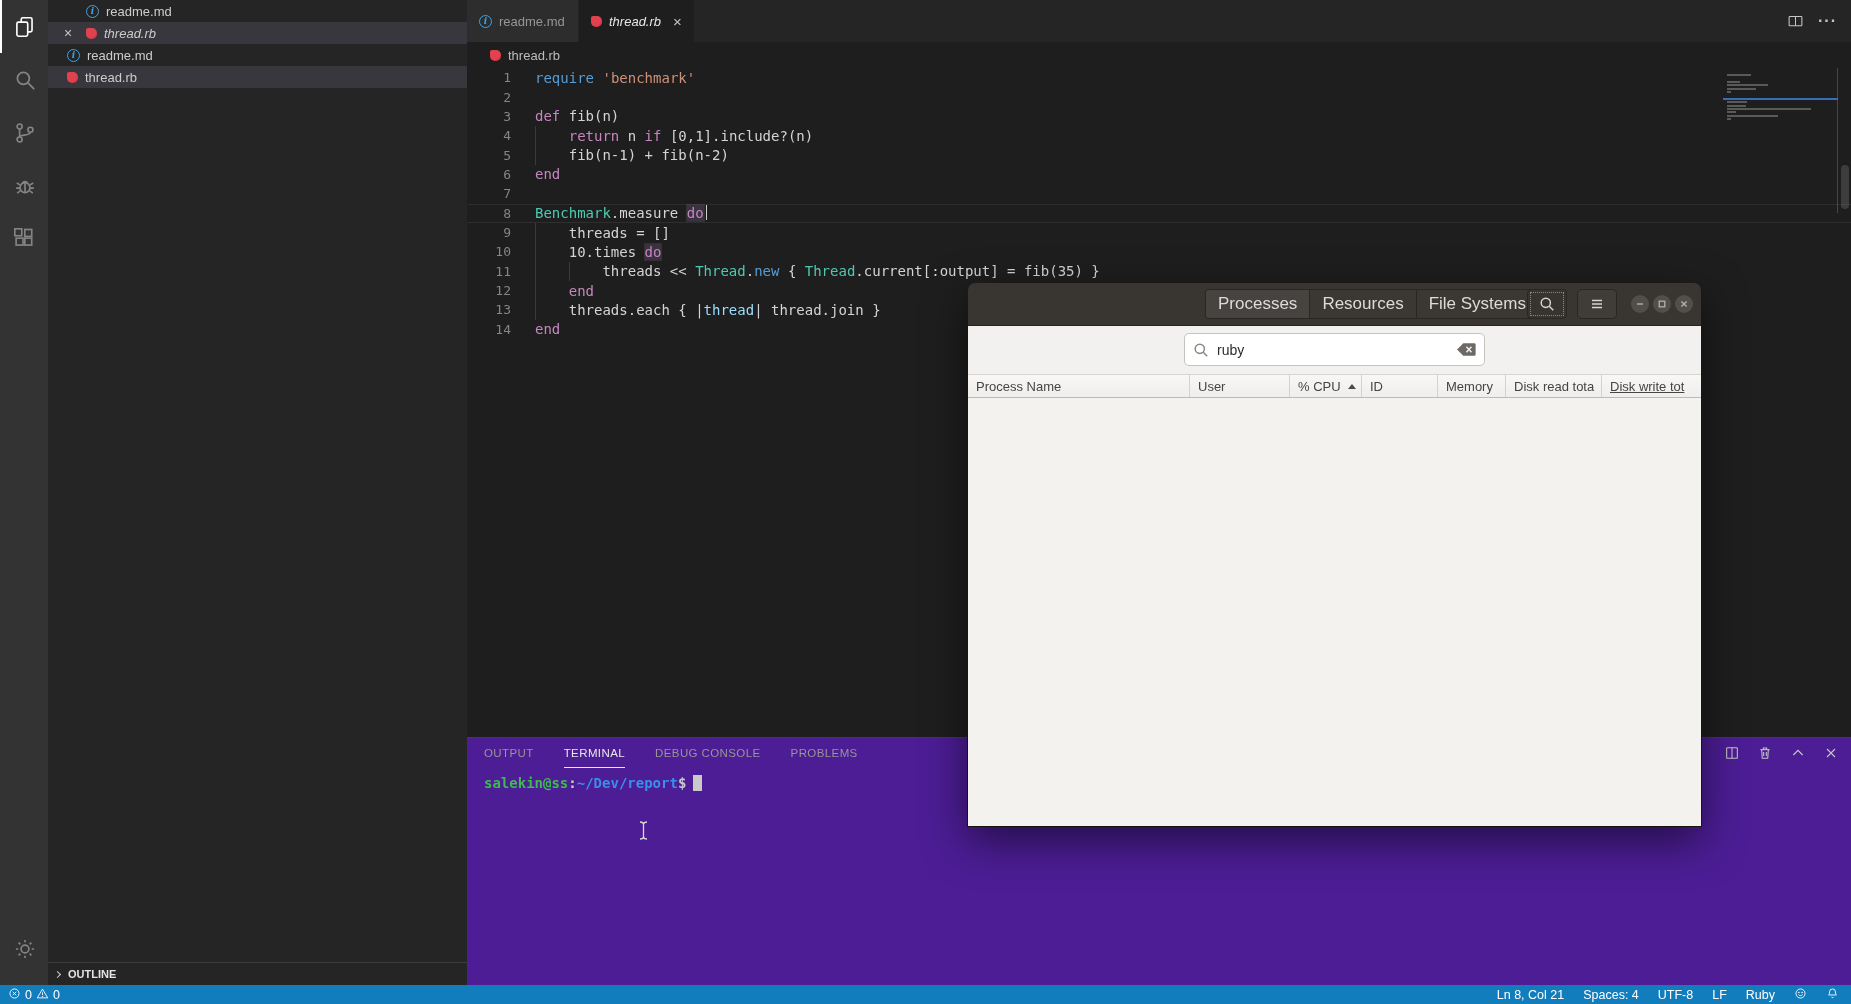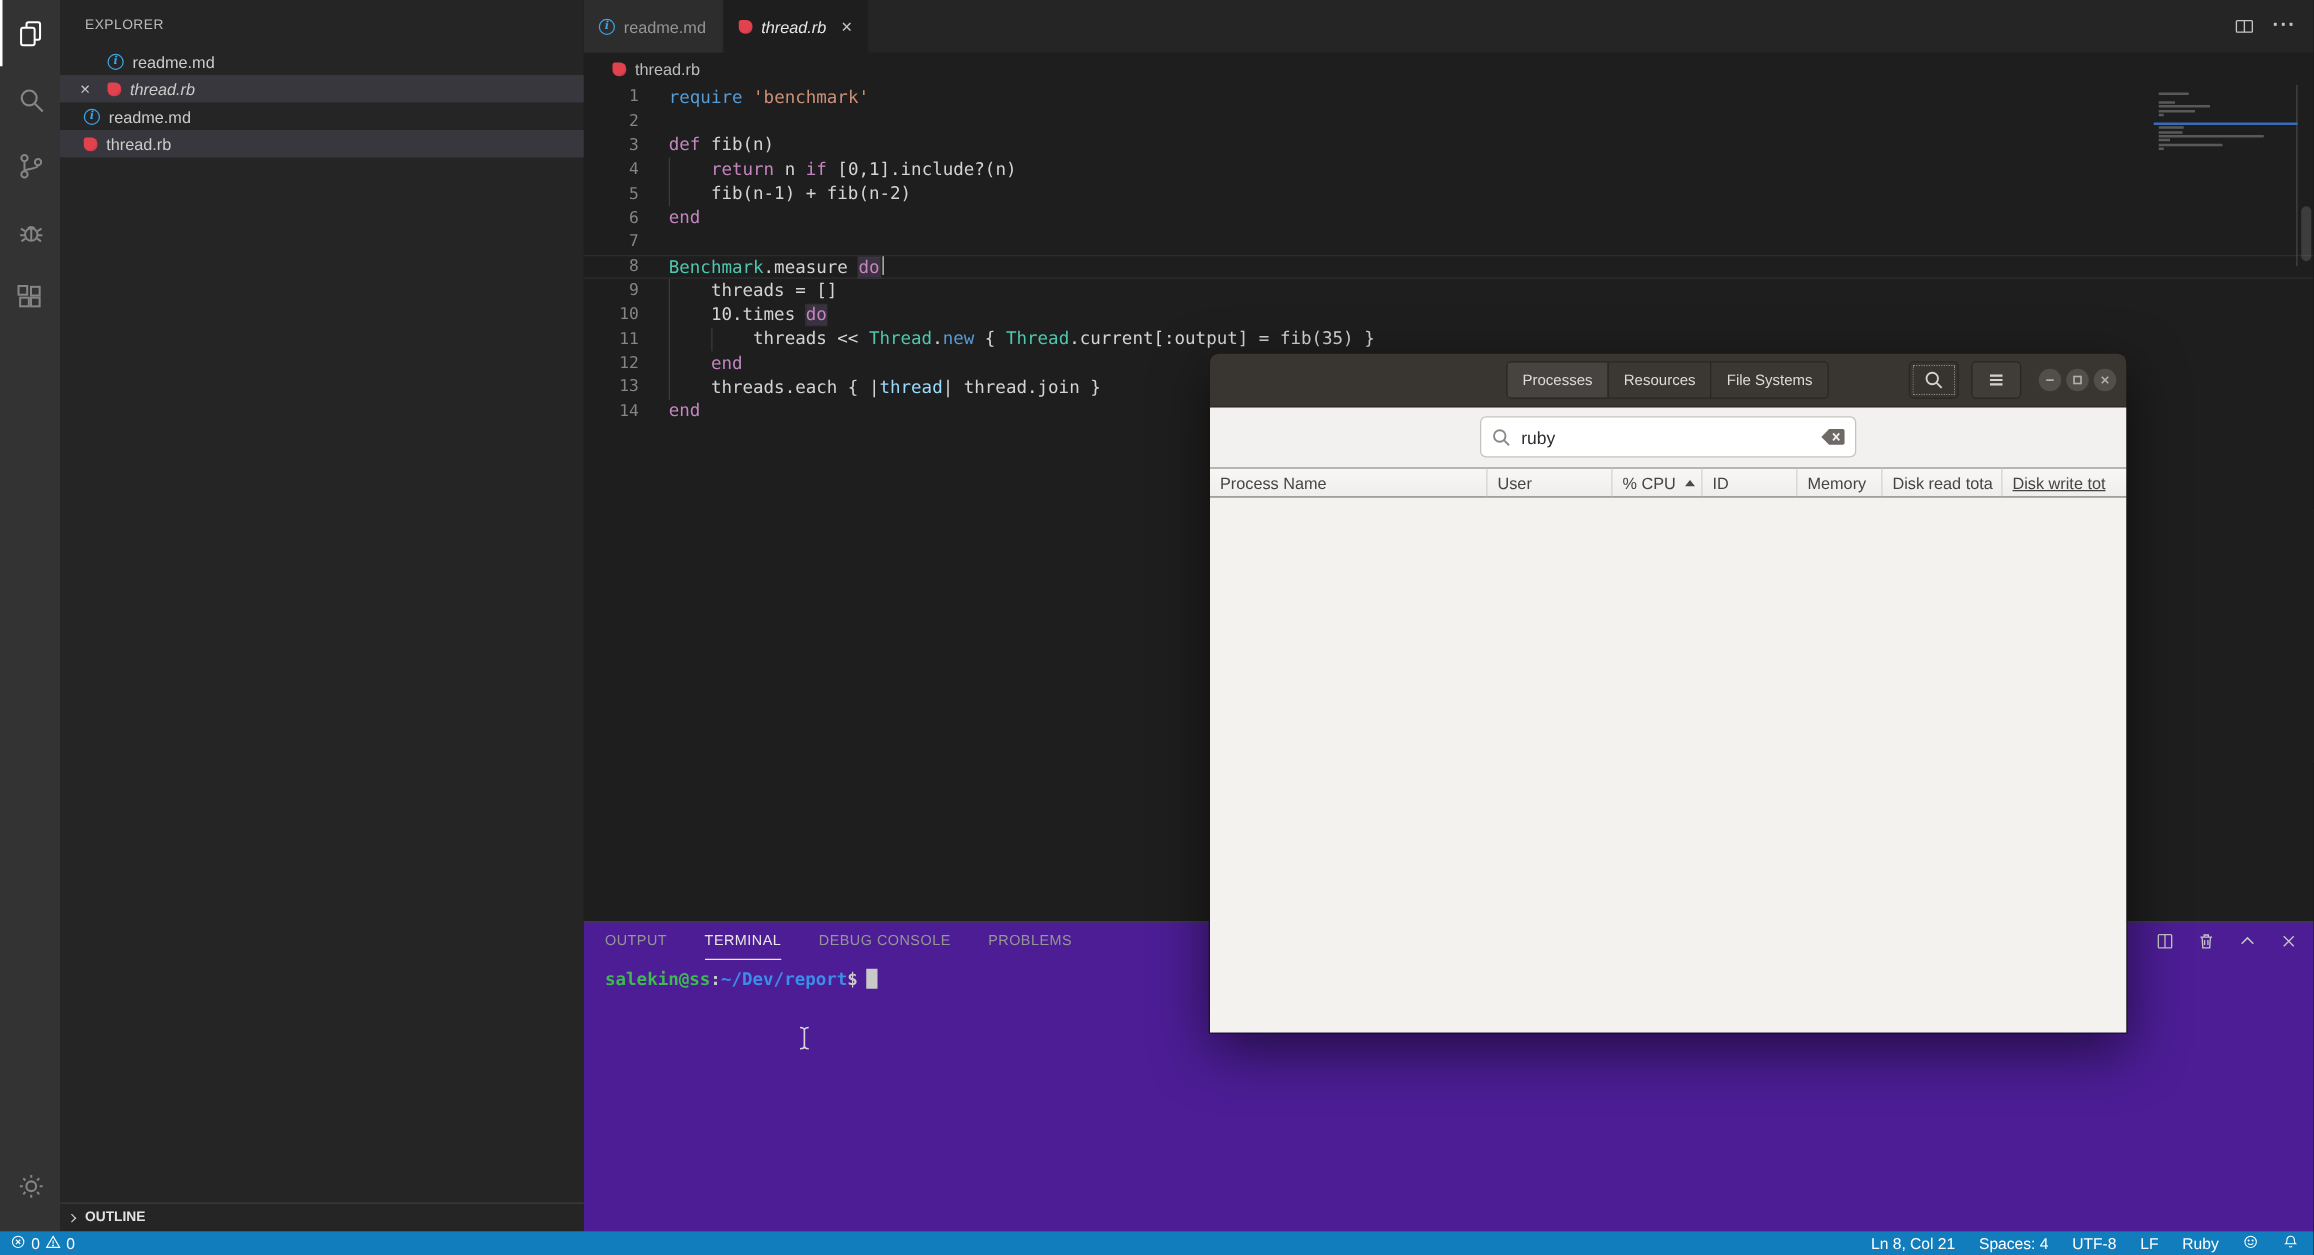--- a/index.html
+++ b/index.html
@@ -82,21 +82,21 @@
   .sb-left,.sb-right{display:flex;align-items:center;height:100%}
   .sb-left{padding-left:8px;gap:4px}
   .sb-right{padding-right:12px;gap:19px}
   .sb-item{display:flex;align-items:center;gap:4px;cursor:pointer}
   .sb-item svg{width:13px;height:13px}
 
   
   .monitor{position:absolute;left:968px;top:283px;width:733px;height:543px;z-index:50;display:flex;flex-direction:column;border-radius:7px 7px 0 0;box-shadow:0 14px 44px rgba(0,0,0,.55), 0 0 0 1px #201d1a;}
   .mon-header{position:relative;height:43px;background:var(--mon-head);border-radius:7px 7px 0 0;border-bottom:1px solid #262220;flex:none}
   .mon-tabs{position:absolute;left:237px;top:6px;height:30px;display:flex;border:1px solid #2a2622;border-radius:4px;overflow:hidden}
-  .mon-tab{display:flex;align-items:center;padding:0 12px;font-size:12px;color:#dedbd8;background:#3b3733;border-left:1px solid #2a2622;cursor:pointer}
+  .mon-tab{display:flex;align-items:center;padding:0 12px;font-size:17px;color:#dedbd8;background:#3b3733;border-left:1px solid #2a2622;cursor:pointer}
   .mon-tab:first-child{border-left:none}
   .mon-tab.active{background:#474340}
   .mon-actions{position:absolute;right:8px;top:6px;height:30px;display:flex;align-items:center;gap:10px}
   .mon-btn{width:40px;height:30px;border:1px solid #2a2622;border-radius:4px;background:#403c38;display:flex;align-items:center;justify-content:center;cursor:pointer}
   .mon-btn.checked{background:#37332f;outline:1px dotted #8a8784;outline-offset:-4px}
   .mon-btn svg{width:16px;height:16px}
   .win-controls{display:flex;gap:4px;margin-left:4px}
   .win-circle{width:18px;height:18px;border-radius:50%;background:#524e4a;display:flex;align-items:center;justify-content:center;cursor:pointer}
   .win-circle svg{width:10px;height:10px}
   .mon-toolbar{position:relative;height:48px;background:var(--mon-body);flex:none}
@@ -155,21 +155,20 @@
         <div class="ab-item">
           <svg viewBox="0 0 24 24" fill="none" stroke="currentColor" stroke-width="1.5">
             <circle cx="12" cy="12" r="3.6"></circle>
             <path d="M12 3.6v2.2M12 18.2v2.2M3.6 12h2.2M18.2 12h2.2M6.1 6.1l1.6 1.6M16.3 16.3l1.6 1.6M17.9 6.1l-1.6 1.6M7.7 16.3l-1.6 1.6"></path>
           </svg>
         </div>
       </div>
   </div>
 
   <div class="sidebar">
-    <div class="sb-title">EXPLORER</div>
     <div id="open-editors-list">
         <div class="tree-row oe-row">
           <span class="close-slot"></span>
           <span class="info-icon">i</span>
           <span class="label">readme.md</span>
         </div>
         <div class="tree-row oe-row selected">
           <span class="close-slot">×</span>
           <span class="ruby-icon"></span>
           <span class="label italic">thread.rb</span>

